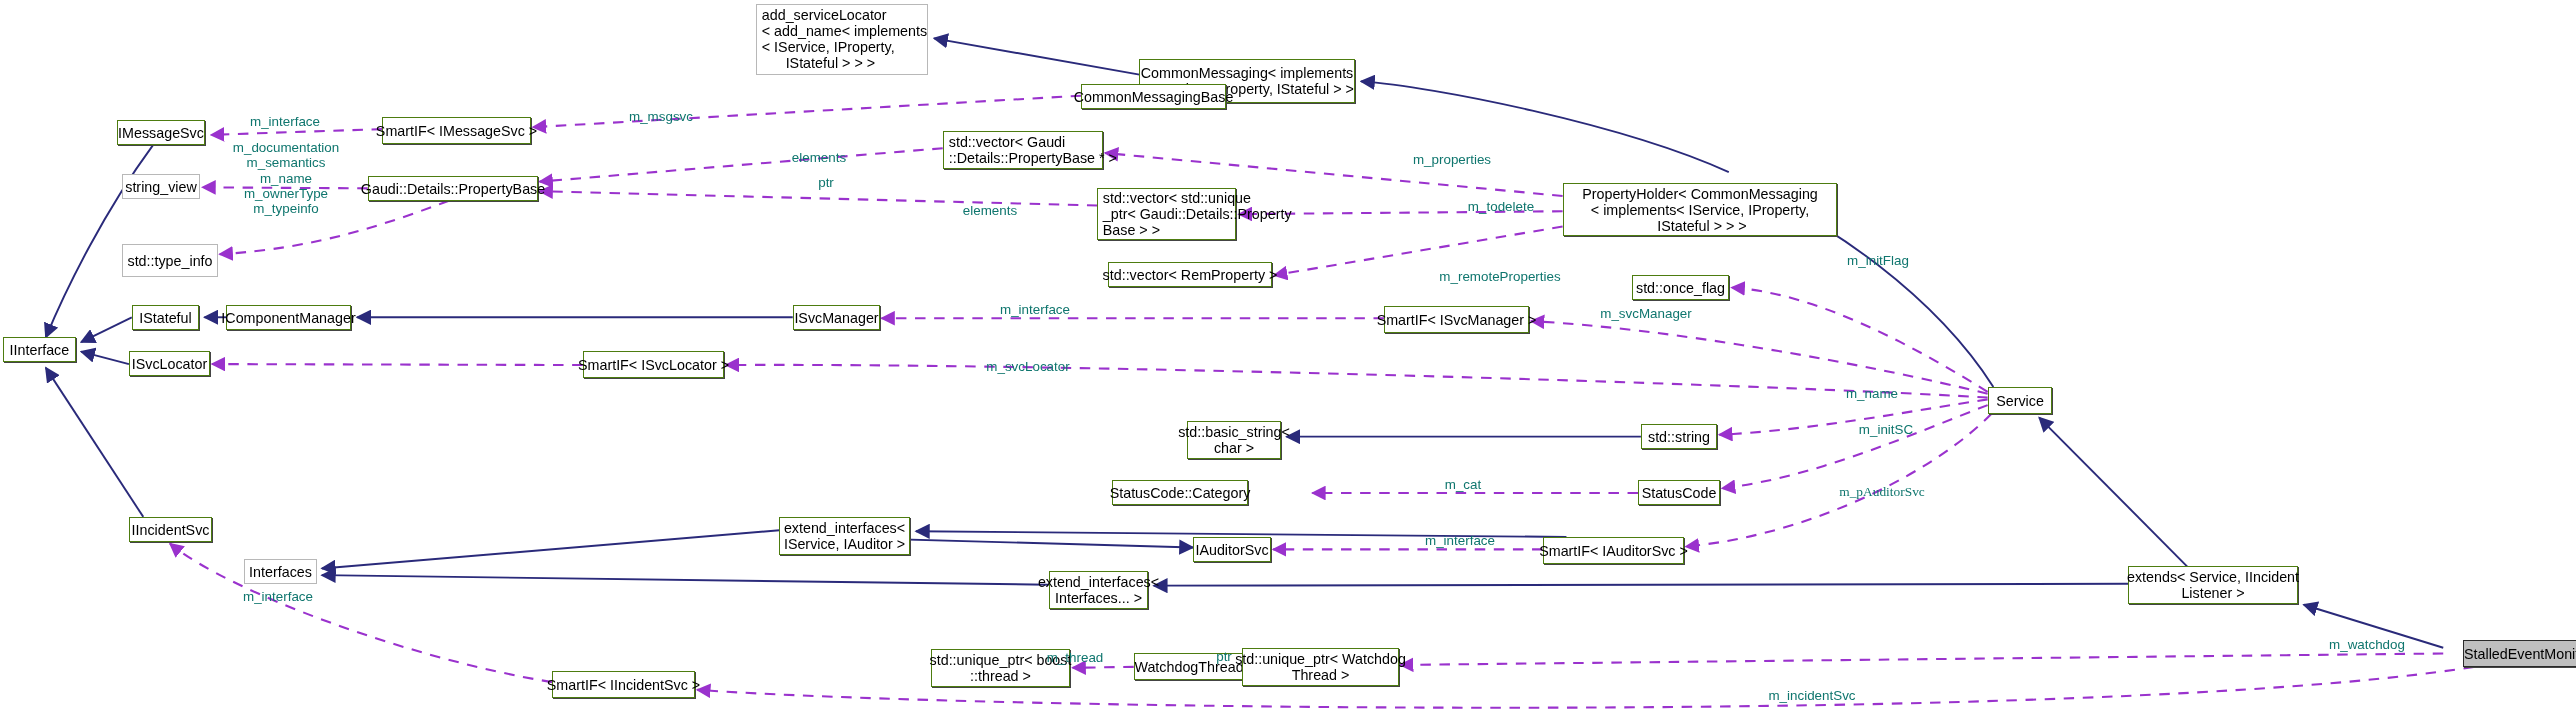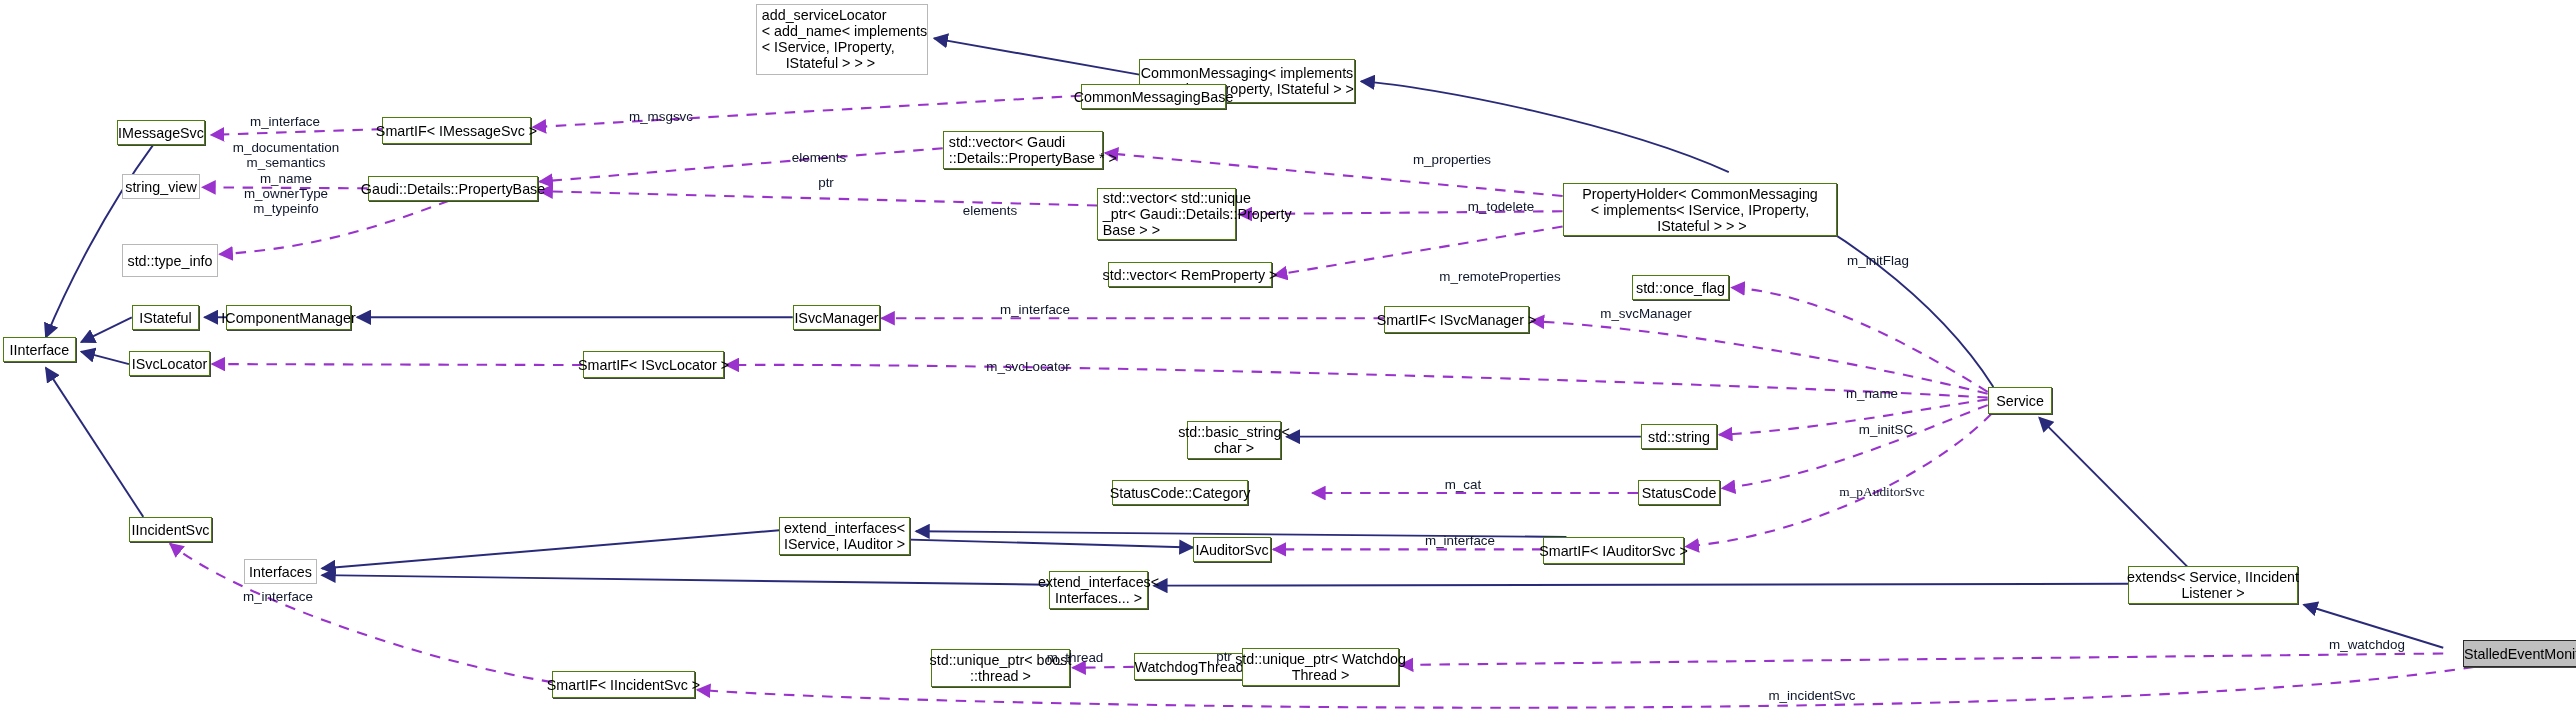--- a/index.html
+++ b/index.html
@@ -53,21 +53,21 @@
     box-shadow: 1px 1px 0 0 #444;
   }
   .node.leftish {
     text-align: left;
     justify-content: flex-start;
   }
   .edge-label {
     position: absolute;
     font-size: 13.4px;
     line-height: 15.3px;
-    color: #0f172a;
+    color: #0f766e;
     white-space: pre;
     text-align: center;
     z-index: 6;
     transform: translate(-50%, -50%);
   }
 </style>
 </head>
 <body>
 
 <div id="canvas">

